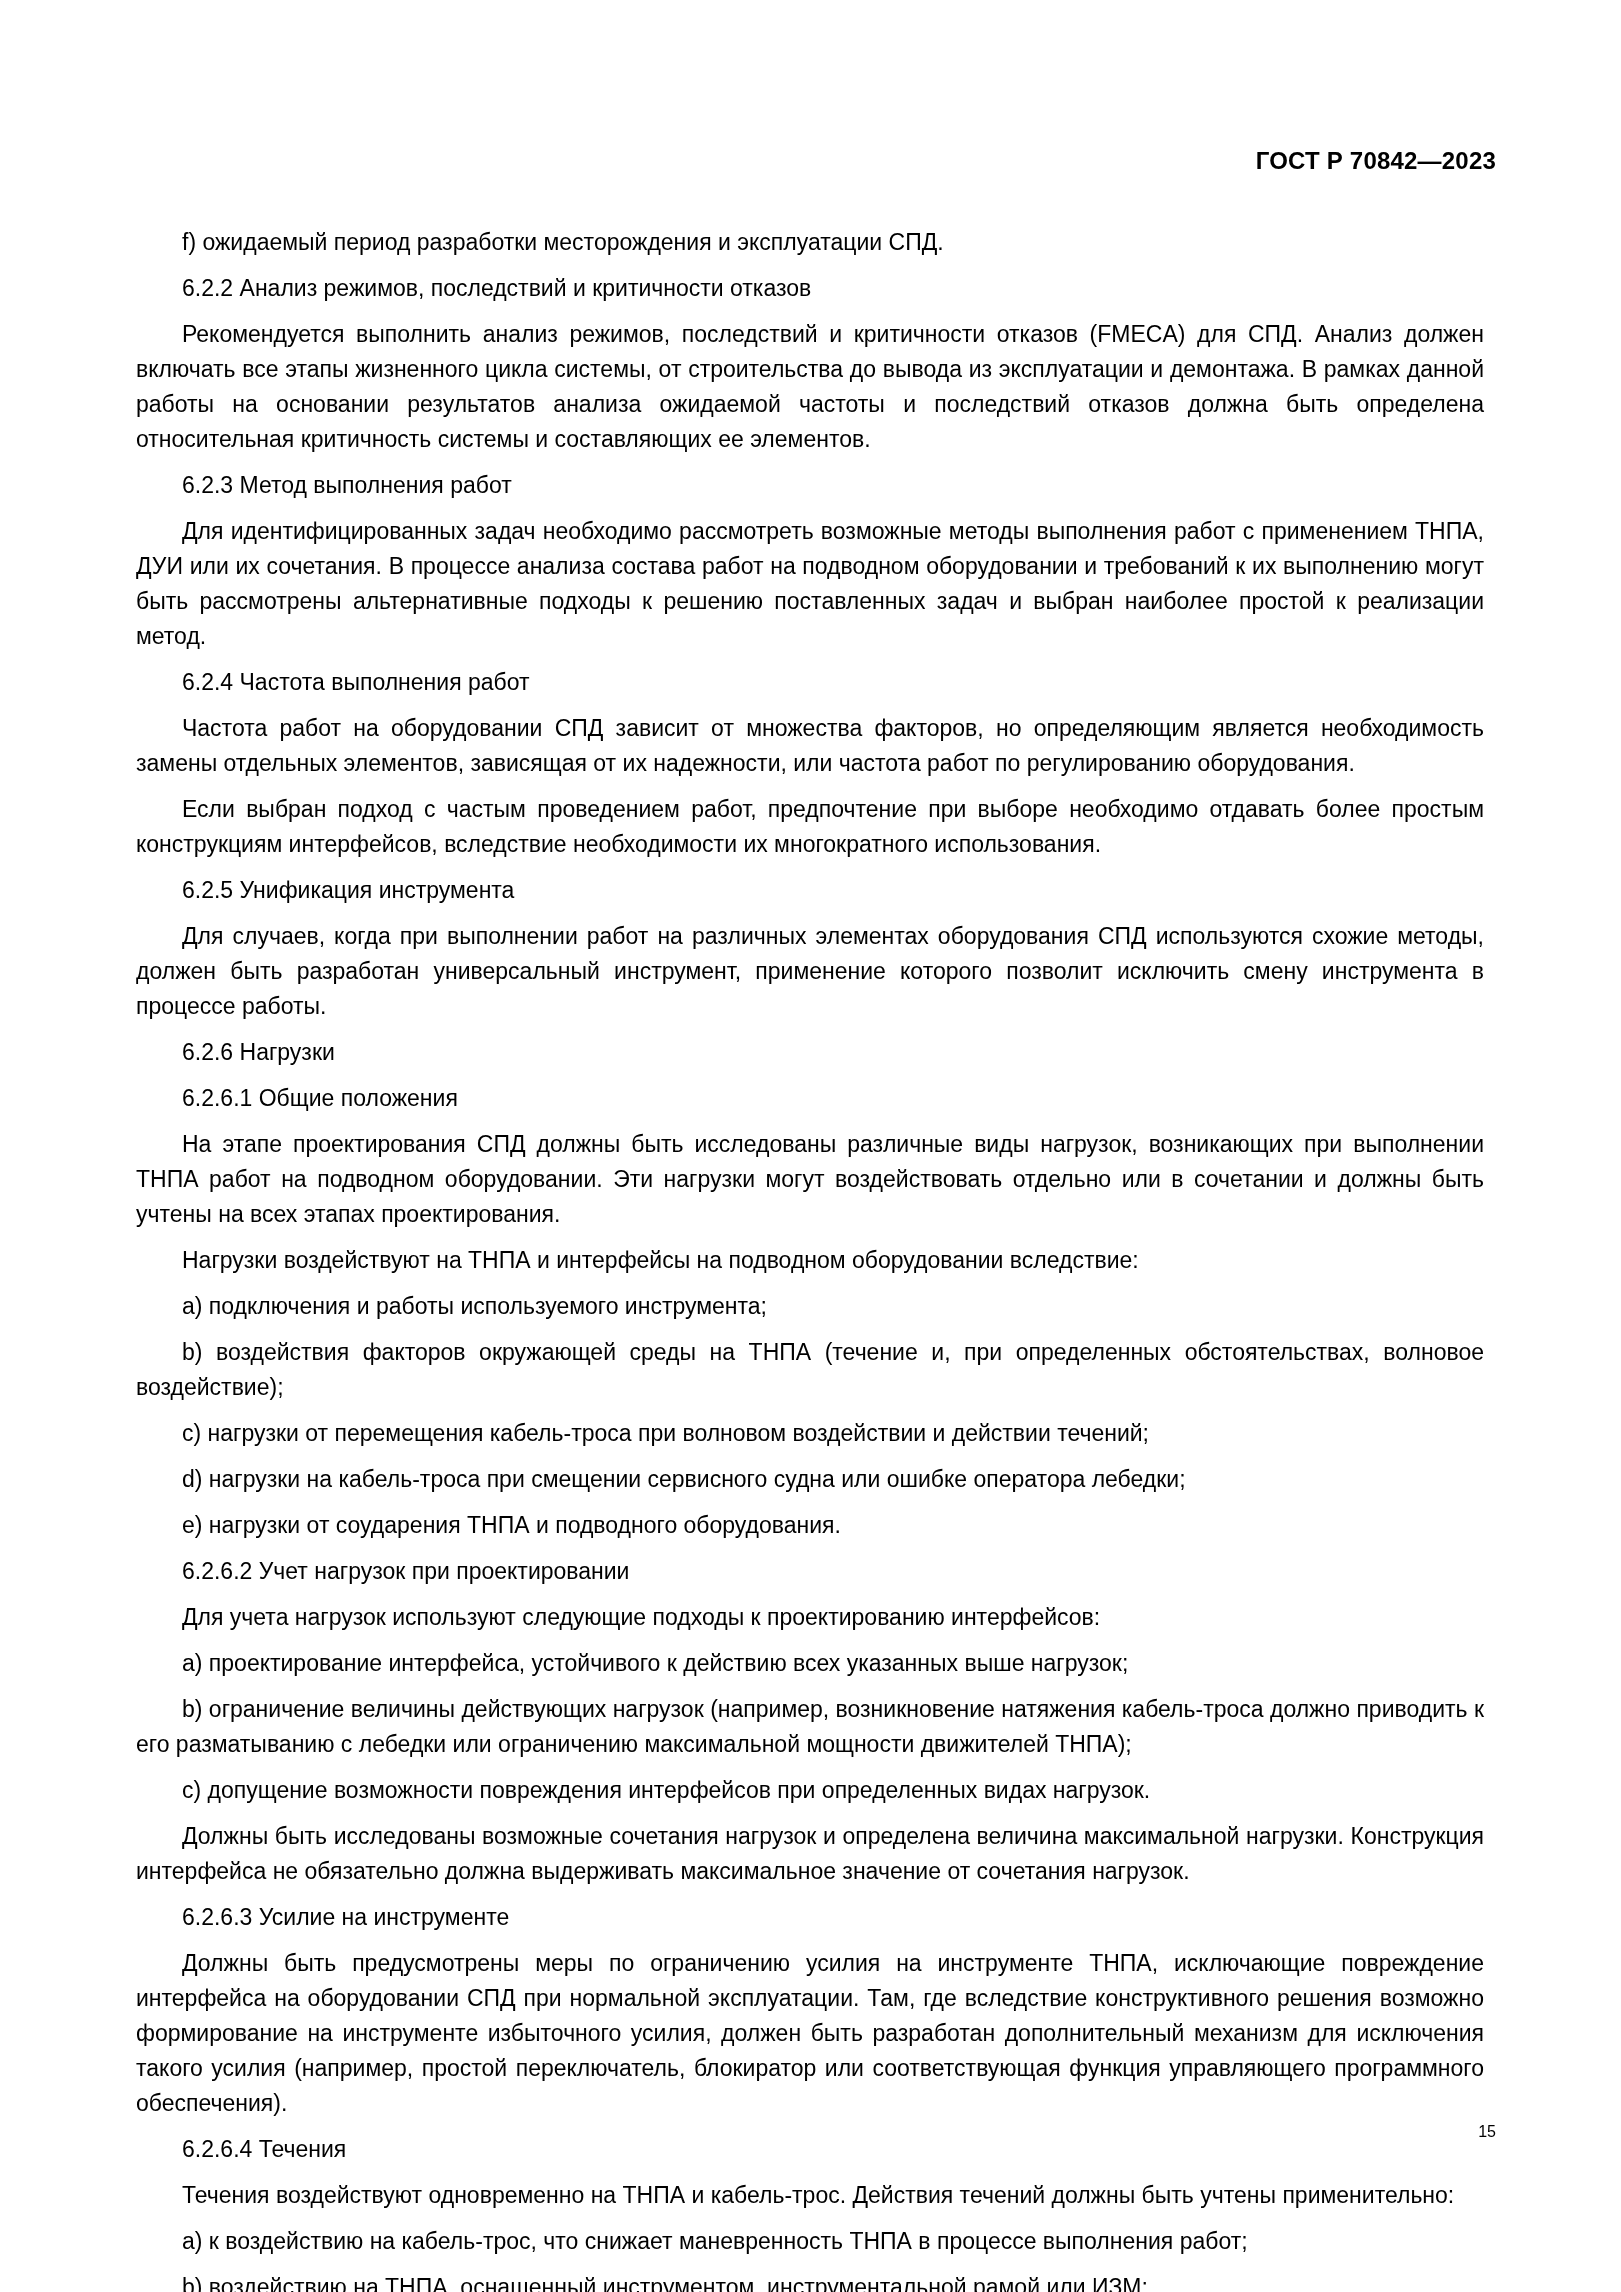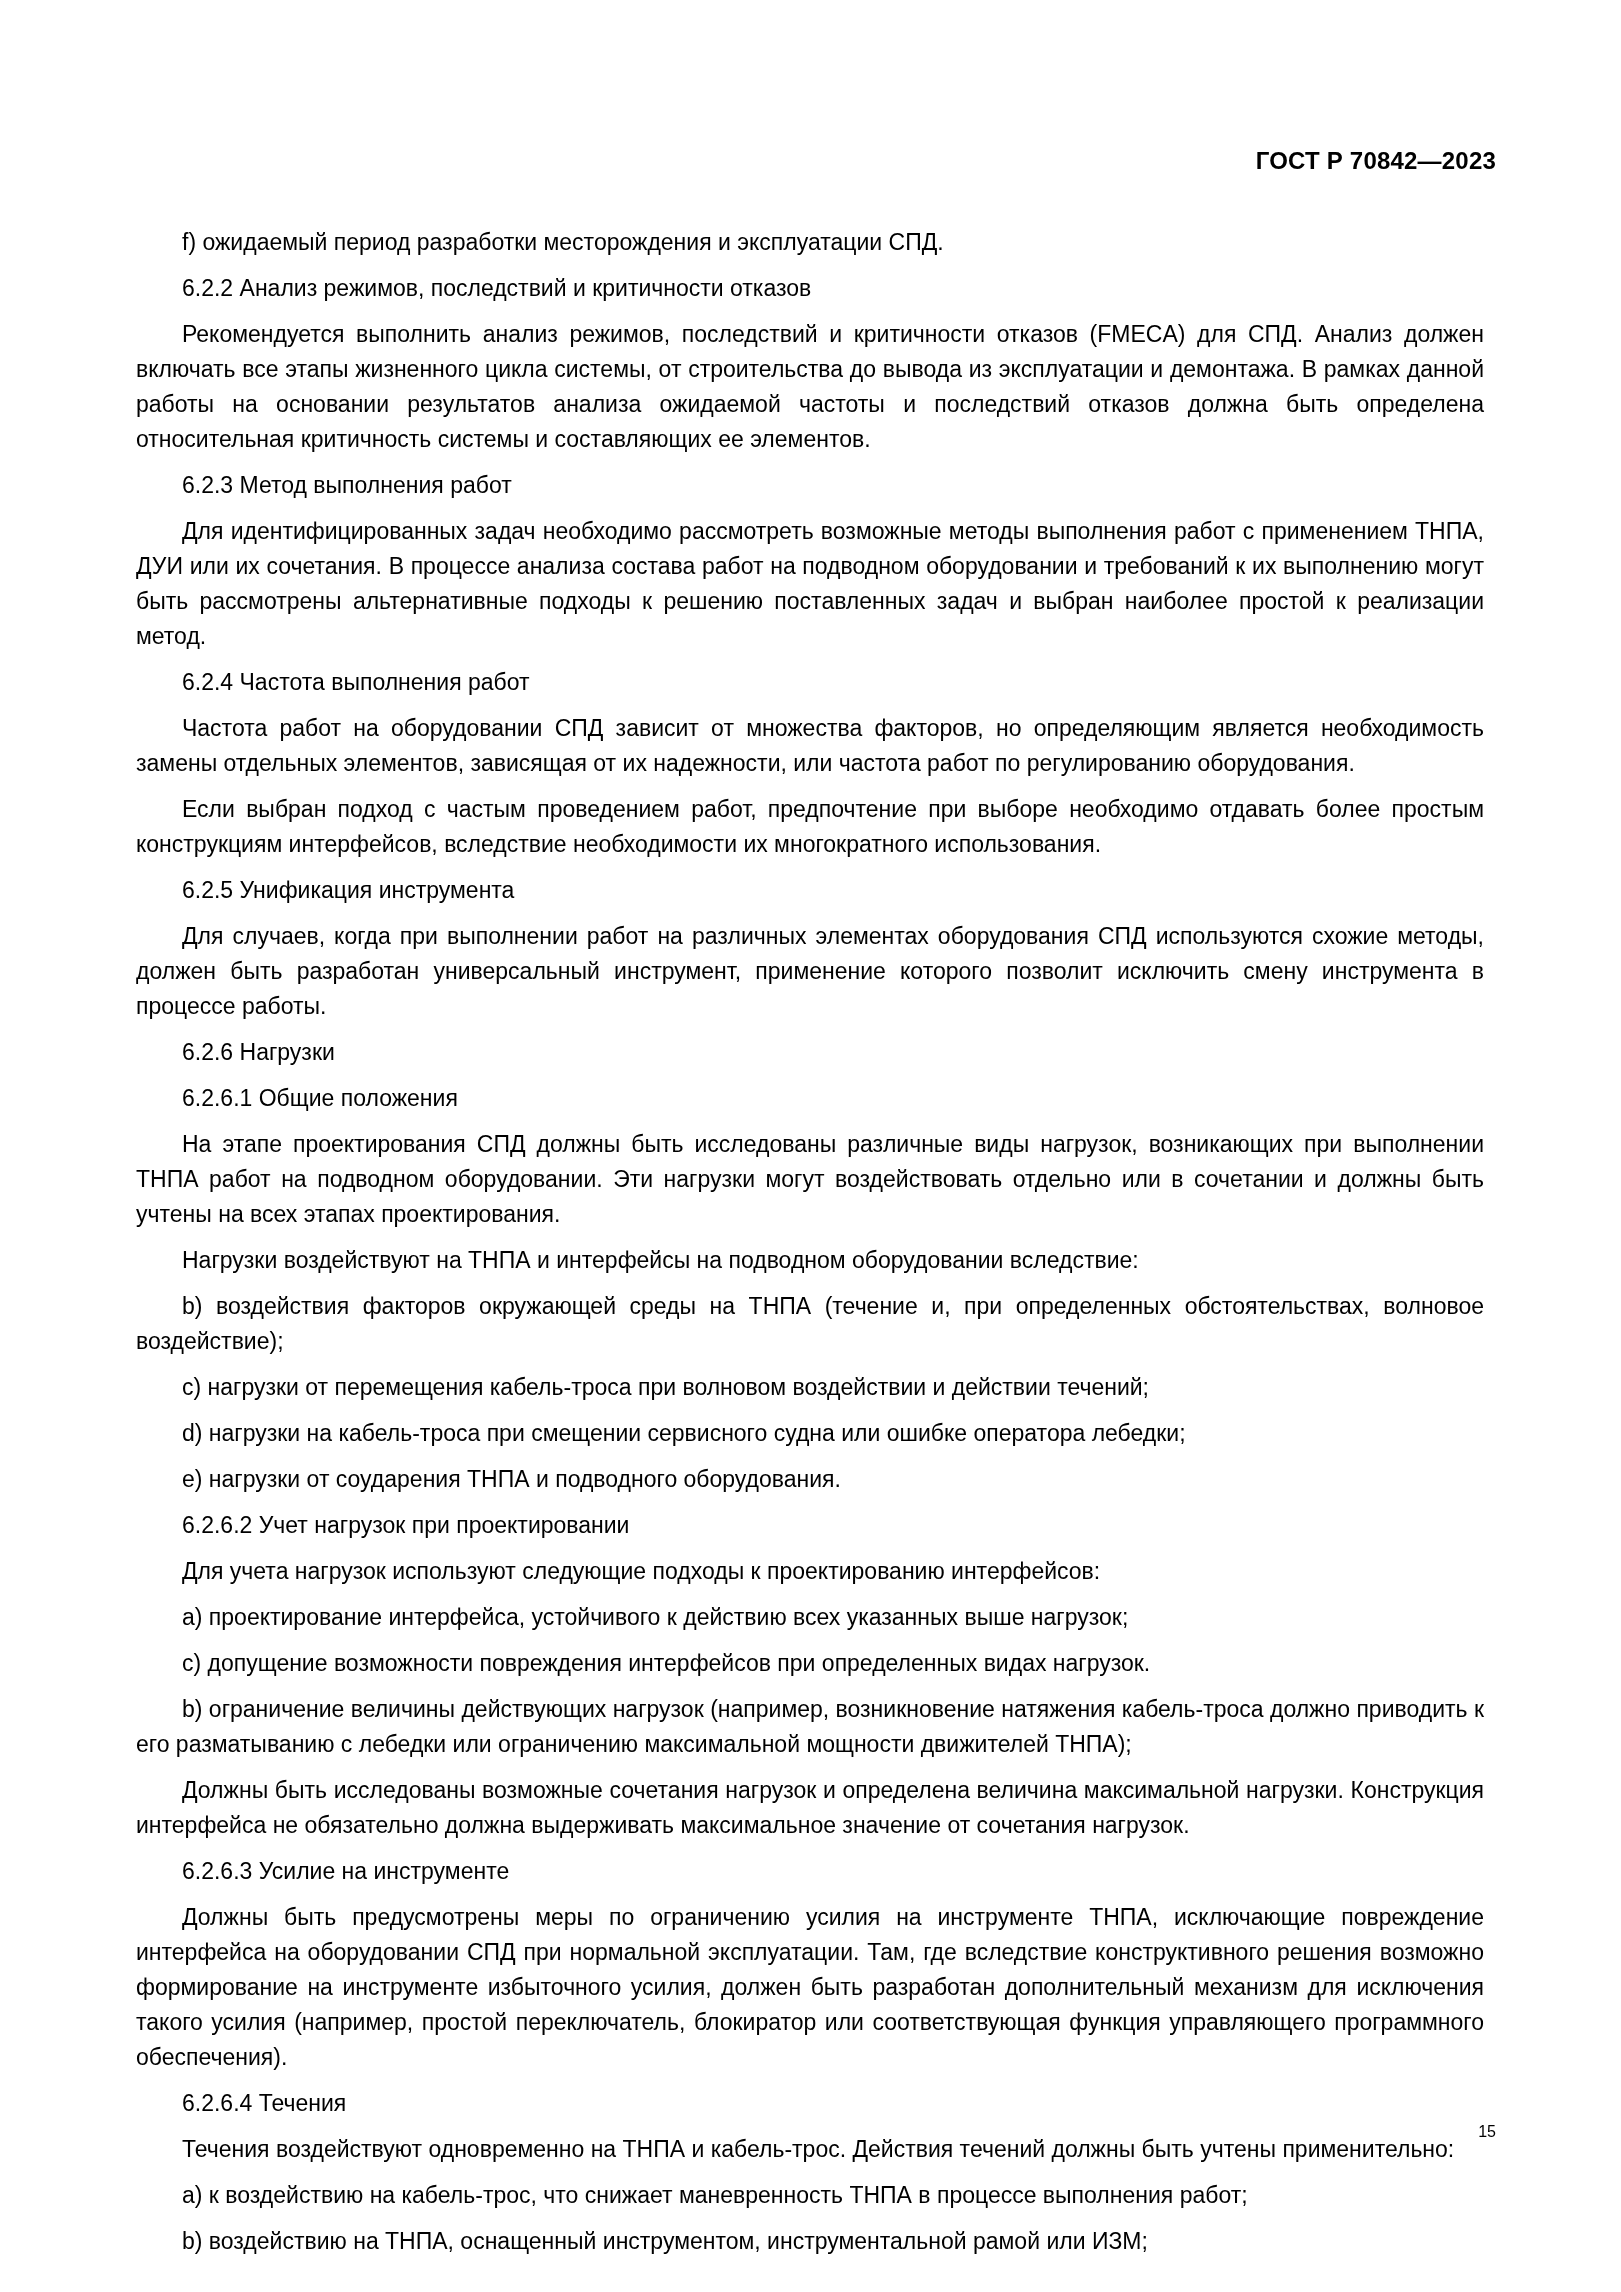--- a/index.html
+++ b/index.html
@@ -74,29 +74,30 @@
     <p class="ind">Для идентифицированных задач необходимо рассмотреть возможные методы выполнения работ с применением ТНПА, ДУИ или их сочетания. В процессе анализа состава работ на подводном оборудовании и требований к их выполнению могут быть рассмотрены альтернативные подходы к решению поставленных задач и выбран наиболее простой к реализации метод.</p>
     <p class="head">6.2.4 Частота выполнения работ</p>
     <p class="ind">Частота работ на оборудовании СПД зависит от множества факторов, но определяющим является необходимость замены отдельных элементов, зависящая от их надежности, или частота работ по регулированию оборудования.</p>
     <p class="ind">Если выбран подход с частым проведением работ, предпочтение при выборе необходимо отдавать более простым конструкциям интерфейсов, вследствие необходимости их многократного использования.</p>
     <p class="head">6.2.5 Унификация инструмента</p>
     <p class="ind">Для случаев, когда при выполнении работ на различных элементах оборудования СПД используются схожие методы, должен быть разработан универсальный инструмент, применение которого позволит исключить смену инструмента в процессе работы.</p>
     <p class="head">6.2.6 Нагрузки</p>
     <p class="ind">6.2.6.1 Общие положения</p>
     <p class="ind">На этапе проектирования СПД должны быть исследованы различные виды нагрузок, возникающих при выполнении ТНПА работ на подводном оборудовании. Эти нагрузки могут воздействовать отдельно или в сочетании и должны быть учтены на всех этапах проектирования.</p>
     <p class="ind">Нагрузки воздействуют на ТНПА и интерфейсы на подводном оборудовании вследствие:</p>
+    <p class="ind">a) подключения и работы используемого инструмента;</p>
     <p class="ind">b) воздействия факторов окружающей среды на ТНПА (течение и, при определенных обстоятельствах, волновое воздействие);</p>
     <p class="ind">c) нагрузки от перемещения кабель-троса при волновом воздействии и действии течений;</p>
     <p class="ind">d) нагрузки на кабель-троса при смещении сервисного судна или ошибке оператора лебедки;</p>
     <p class="ind">e) нагрузки от соударения ТНПА и подводного оборудования.</p>
     <p class="ind">6.2.6.2 Учет нагрузок при проектировании</p>
     <p class="ind">Для учета нагрузок используют следующие подходы к проектированию интерфейсов:</p>
     <p class="ind">a) проектирование интерфейса, устойчивого к действию всех указанных выше нагрузок;</p>
+    <p class="ind">b) ограничение величины действующих нагрузок (например, возникновение натяжения кабель-троса должно приводить к его разматыванию с лебедки или ограничению максимальной мощности движителей ТНПА);</p>
     <p class="ind">c) допущение возможности повреждения интерфейсов при определенных видах нагрузок.</p>
-    <p class="ind">b) ограничение величины действующих нагрузок (например, возникновение натяжения кабель-троса должно приводить к его разматыванию с лебедки или ограничению максимальной мощности движителей ТНПА);</p>
     <p class="ind">Должны быть исследованы возможные сочетания нагрузок и определена величина максимальной нагрузки. Конструкция интерфейса не обязательно должна выдерживать максимальное значение от сочетания нагрузок.</p>
     <p class="ind">6.2.6.3 Усилие на инструменте</p>
     <p class="ind">Должны быть предусмотрены меры по ограничению усилия на инструменте ТНПА, исключающие повреждение интерфейса на оборудовании СПД при нормальной эксплуатации. Там, где вследствие конструктивного решения возможно формирование на инструменте избыточного усилия, должен быть разработан дополнительный механизм для исключения такого усилия (например, простой переключатель, блокиратор или соответствующая функция управляющего программного обеспечения).</p>
     <p class="ind">6.2.6.4 Течения</p>
     <p class="ind">Течения воздействуют одновременно на ТНПА и кабель-трос. Действия течений должны быть учтены применительно:</p>
     <p class="ind">a) к воздействию на кабель-трос, что снижает маневренность ТНПА в процессе выполнения работ;</p>
     <p class="ind">b) воздействию на ТНПА, оснащенный инструментом, инструментальной рамой или ИЗМ;</p>
   </div>
 
   <div class="pagenum">15</div>

